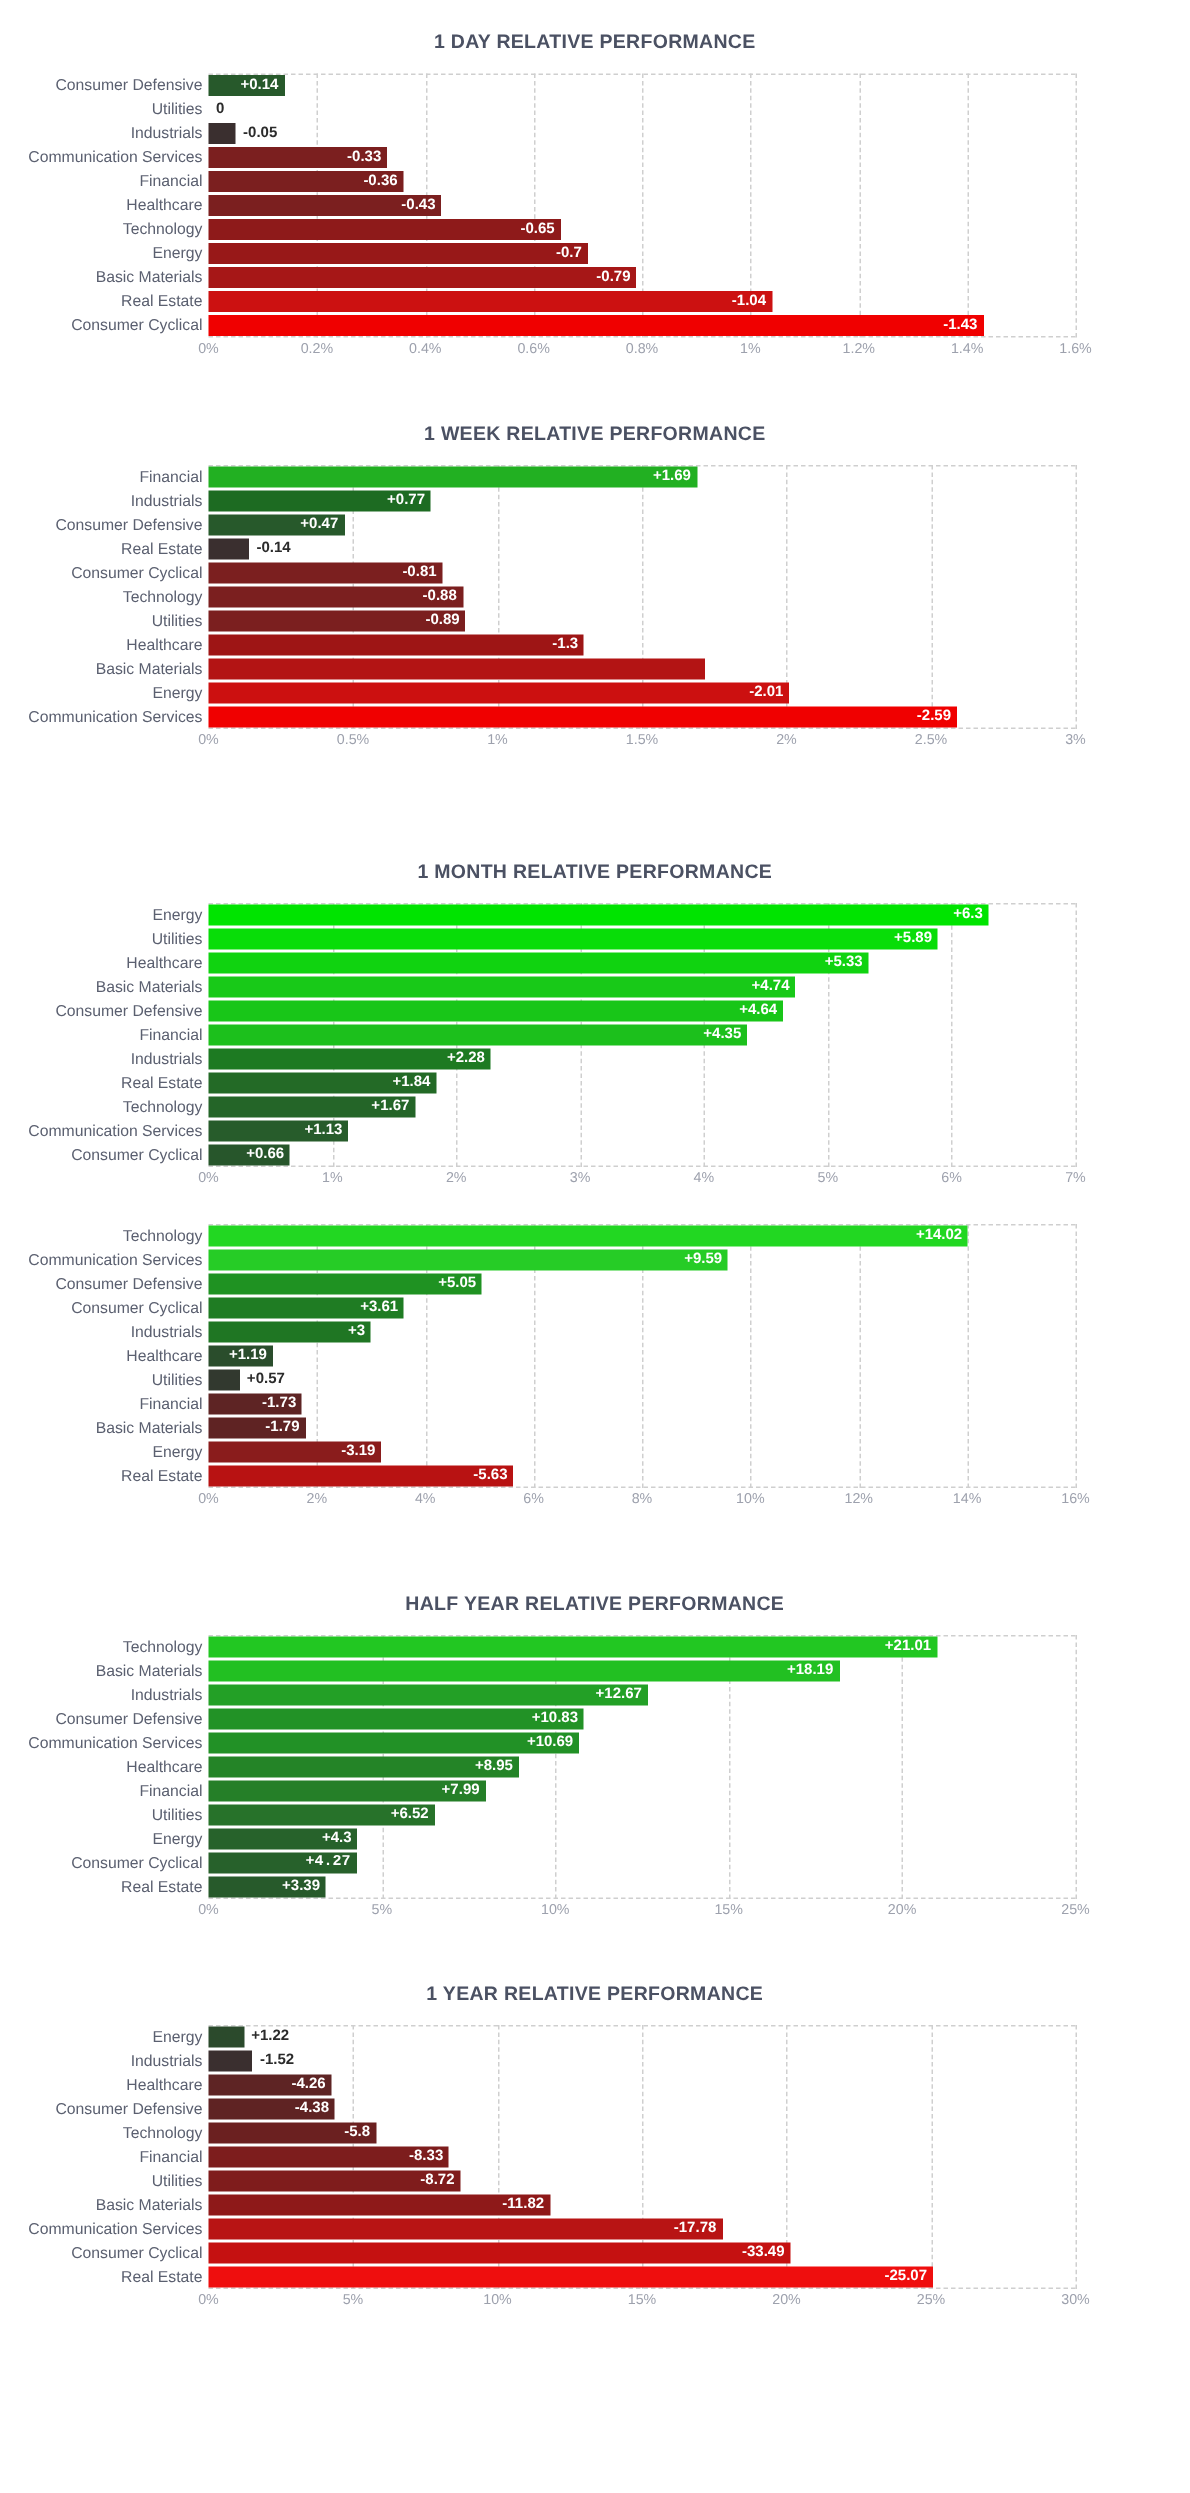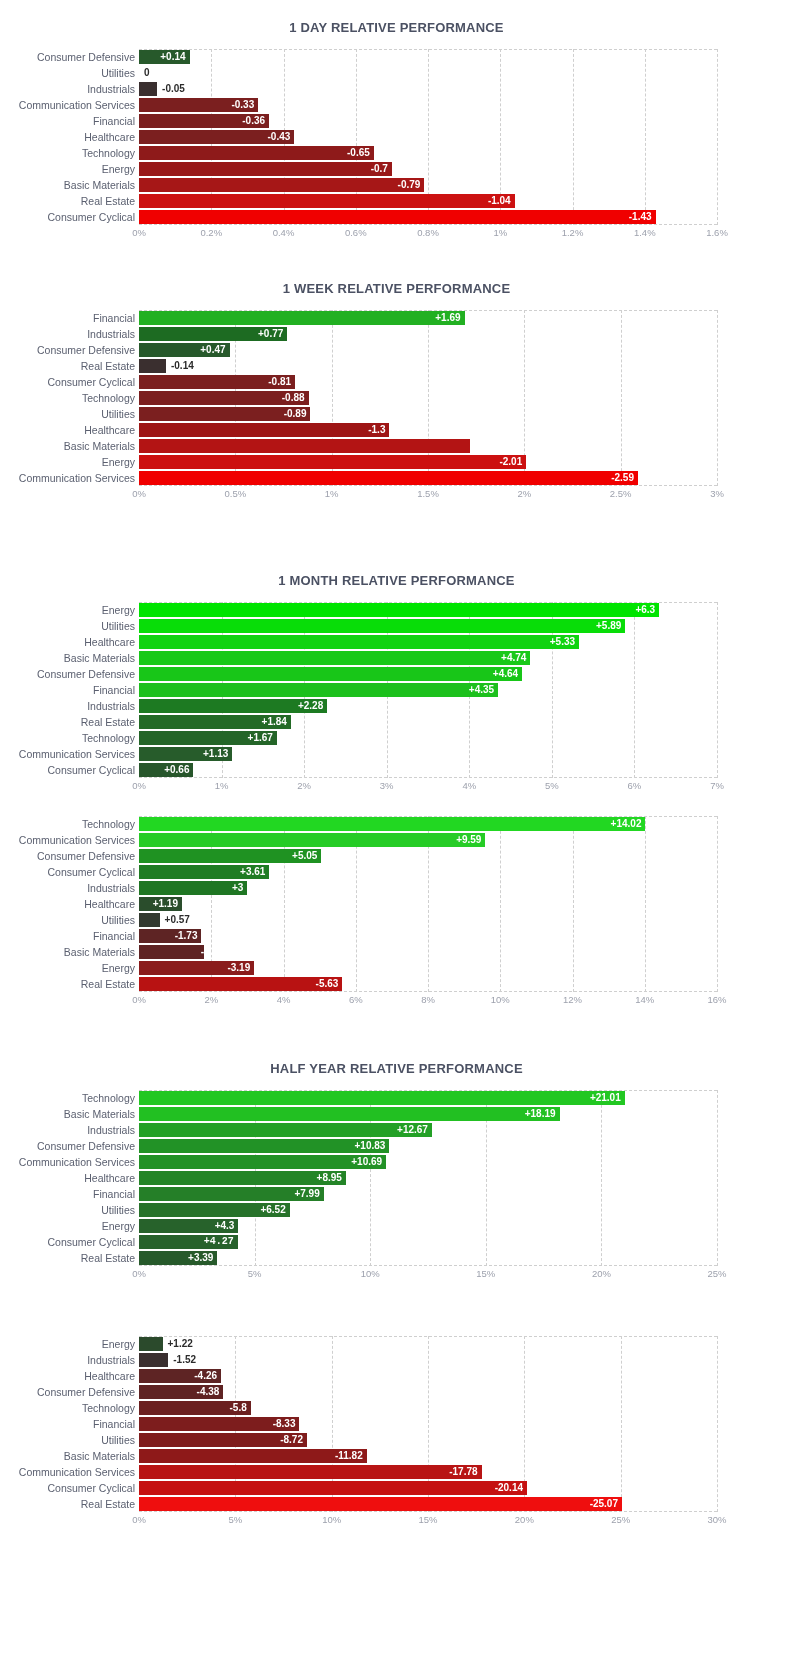--- a/index.html
+++ b/index.html
@@ -430,21 +430,21 @@
             <div class="bar-value outside" style="left: 3.5625%;">+0.57</div>
           </div>
           <div class="bar-row">
             <div class="row-label">Financial</div>
             <div class="bar" style="width: 10.8125%; background: rgb(94, 36, 36);"></div>
             <div class="bar-value inside" style="left: 10.8125%;">-1.73</div>
           </div>
           <div class="bar-row">
             <div class="row-label">Basic Materials</div>
             <div class="bar" style="width: 11.1875%; background: rgb(95, 35, 35);"></div>
-            <div class="bar-value inside" style="left: 11.1875%; margin-left: 24px;">-1.79</div>
+            <div class="bar-value inside" style="left: 11.1875%;">-1.79</div>
           </div>
           <div class="bar-row">
             <div class="row-label">Energy</div>
             <div class="bar" style="width: 19.9375%; background: rgb(138, 28, 28);"></div>
             <div class="bar-value inside" style="left: 19.9375%;">-3.19</div>
           </div>
           <div class="bar-row">
             <div class="row-label">Real Estate</div>
             <div class="bar" style="width: 35.1875%; background: rgb(184, 18, 18);"></div>
             <div class="bar-value inside" style="left: 35.1875%;">-5.63</div>
@@ -536,20 +536,21 @@
       <div class="xaxis">
         <div class="xtick" style="left: 0px;">0%</div>
         <div class="xtick" style="left: 115.6px;">5%</div>
         <div class="xtick" style="left: 231.2px;">10%</div>
         <div class="xtick" style="left: 346.8px;">15%</div>
         <div class="xtick" style="left: 462.4px;">20%</div>
         <div class="xtick" style="left: 578px;">25%</div>
       </div>
     </div>
     <div class="chart-block" style="position: absolute; top: 1322px; left: 0px;">
+      <div class="chart-title">1 YEAR RELATIVE PERFORMANCE</div>
       <div class="plot-wrap" style="margin-top: 14px; height: 176px;">
         <div class="grid">
           <div class="axis-top"></div>
           <div class="axis-bottom"></div>
           <div class="gridline" style="left: 16.6667%;"></div>
           <div class="gridline" style="left: 33.3333%;"></div>
           <div class="gridline" style="left: 50%;"></div>
           <div class="gridline" style="left: 66.6667%;"></div>
           <div class="gridline" style="left: 83.3333%;"></div>
           <div class="gridline" style="left: 100%;"></div>
@@ -596,21 +597,21 @@
             <div class="bar-value inside" style="left: 39.4%;">-11.82</div>
           </div>
           <div class="bar-row">
             <div class="row-label">Communication Services</div>
             <div class="bar" style="width: 59.2667%; background: rgb(184, 20, 20);"></div>
             <div class="bar-value inside" style="left: 59.2667%;">-17.78</div>
           </div>
           <div class="bar-row">
             <div class="row-label">Consumer Cyclical</div>
             <div class="bar" style="width: 67.1333%; background: rgb(197, 17, 17);"></div>
-            <div class="bar-value inside" style="left: 67.1333%;">-20.14</div>
+            <div class="bar-value inside" style="left: 67.1333%;">-33.49</div>
           </div>
           <div class="bar-row">
             <div class="row-label">Real Estate</div>
             <div class="bar" style="width: 83.5667%; background: rgb(239, 14, 14);"></div>
             <div class="bar-value inside" style="left: 83.5667%;">-25.07</div>
           </div>
         </div>
       </div>
       <div class="xaxis">
         <div class="xtick" style="left: 0px;">0%</div>

